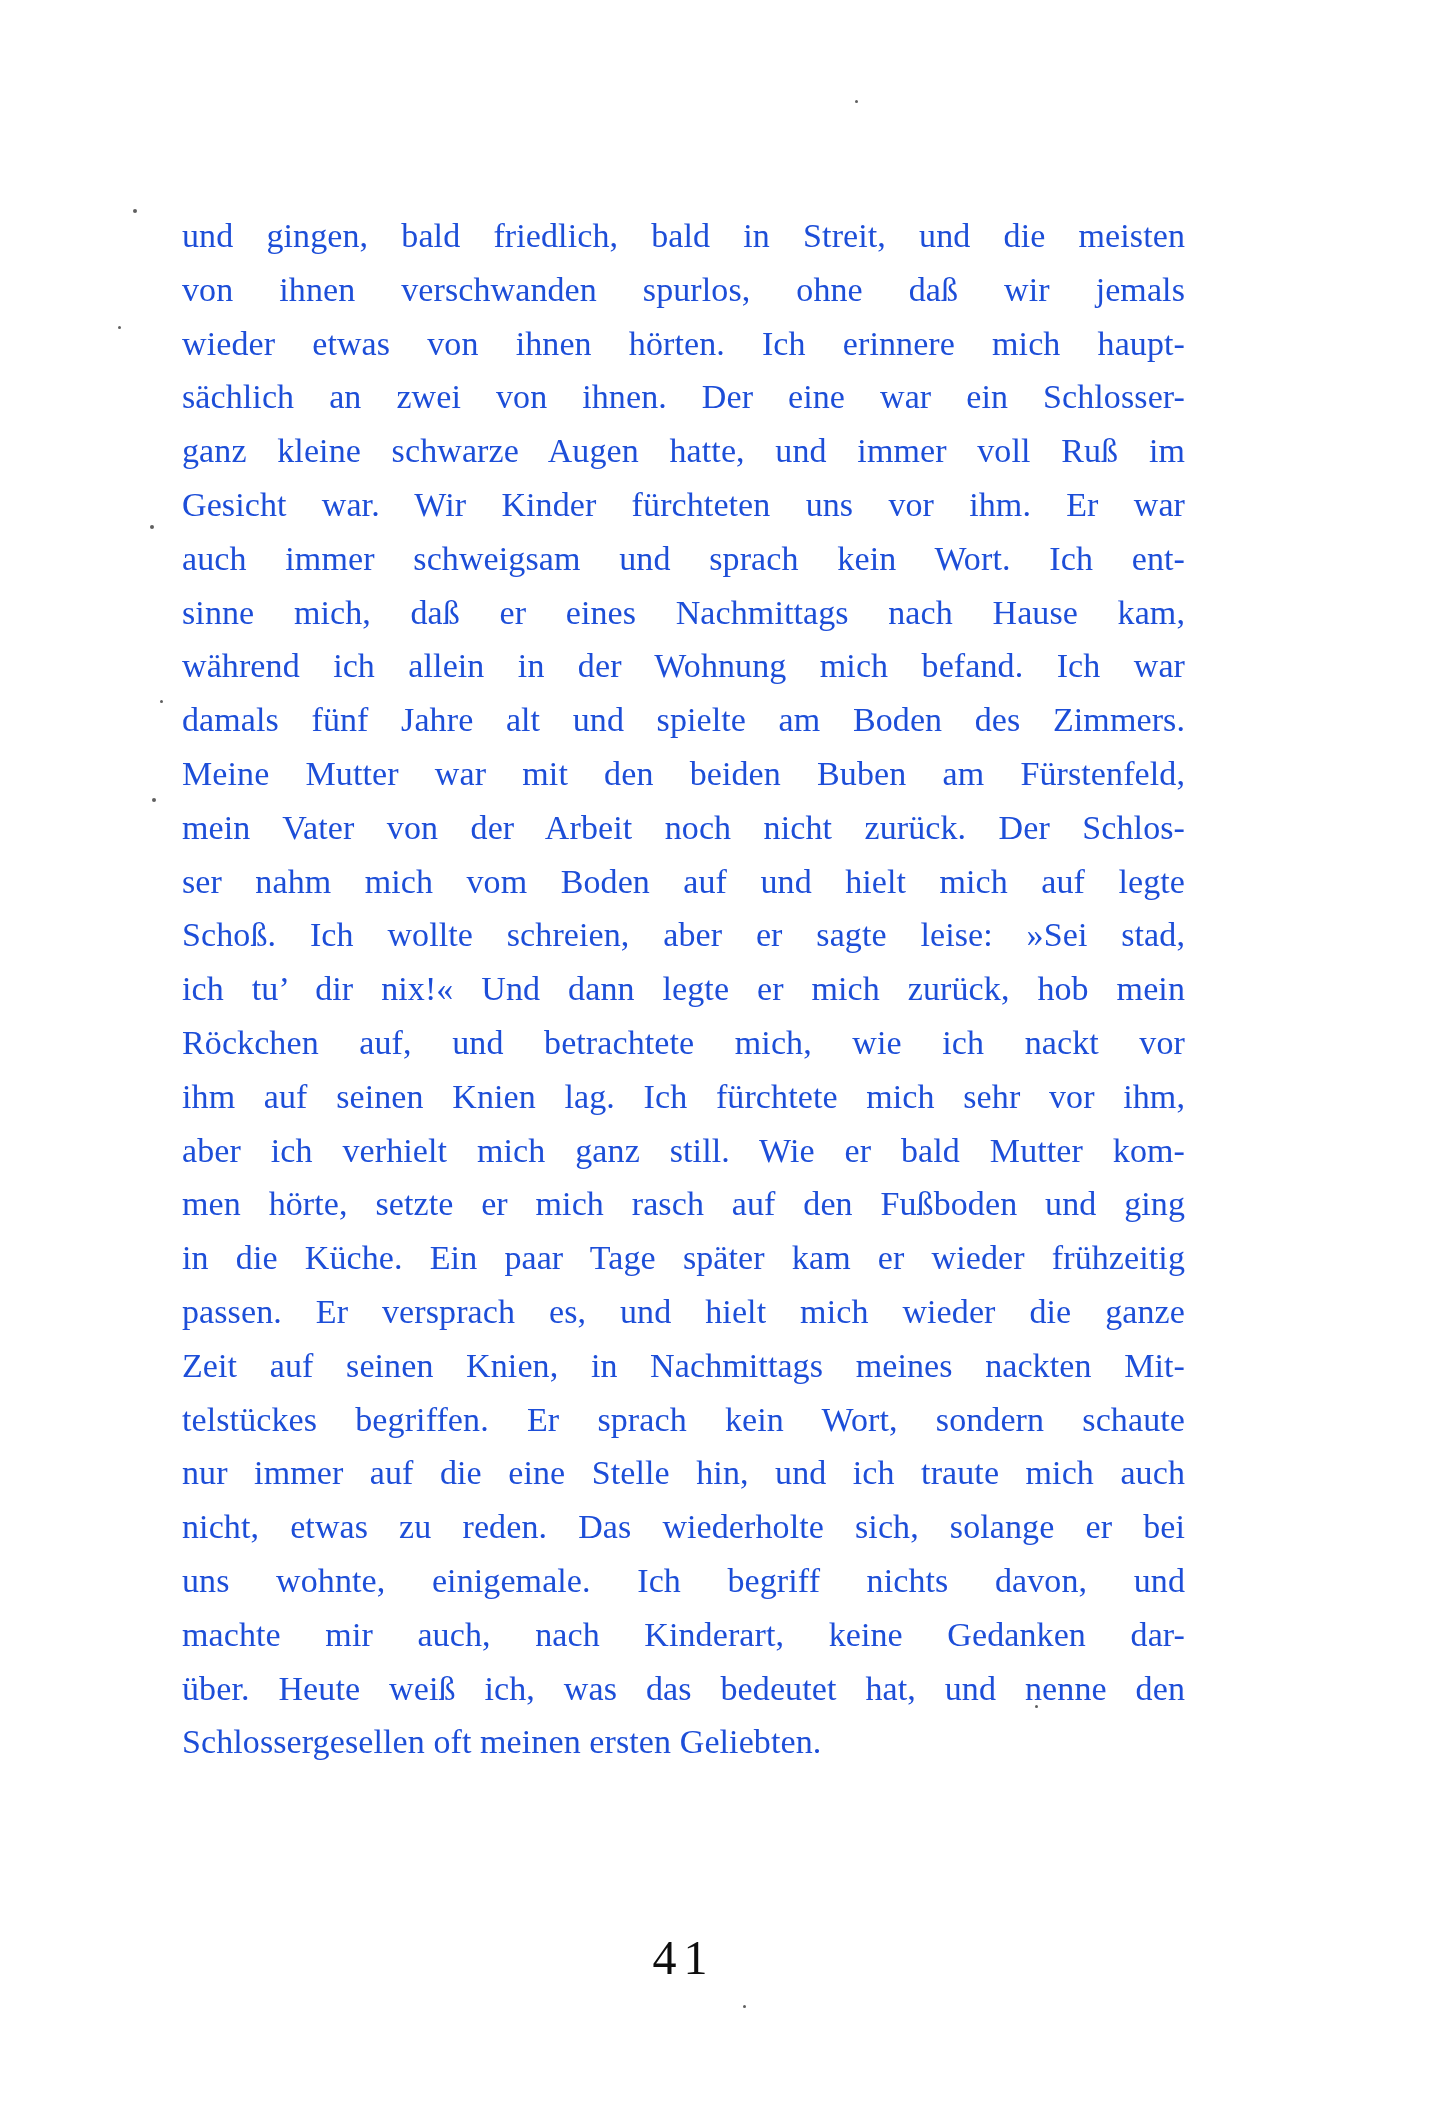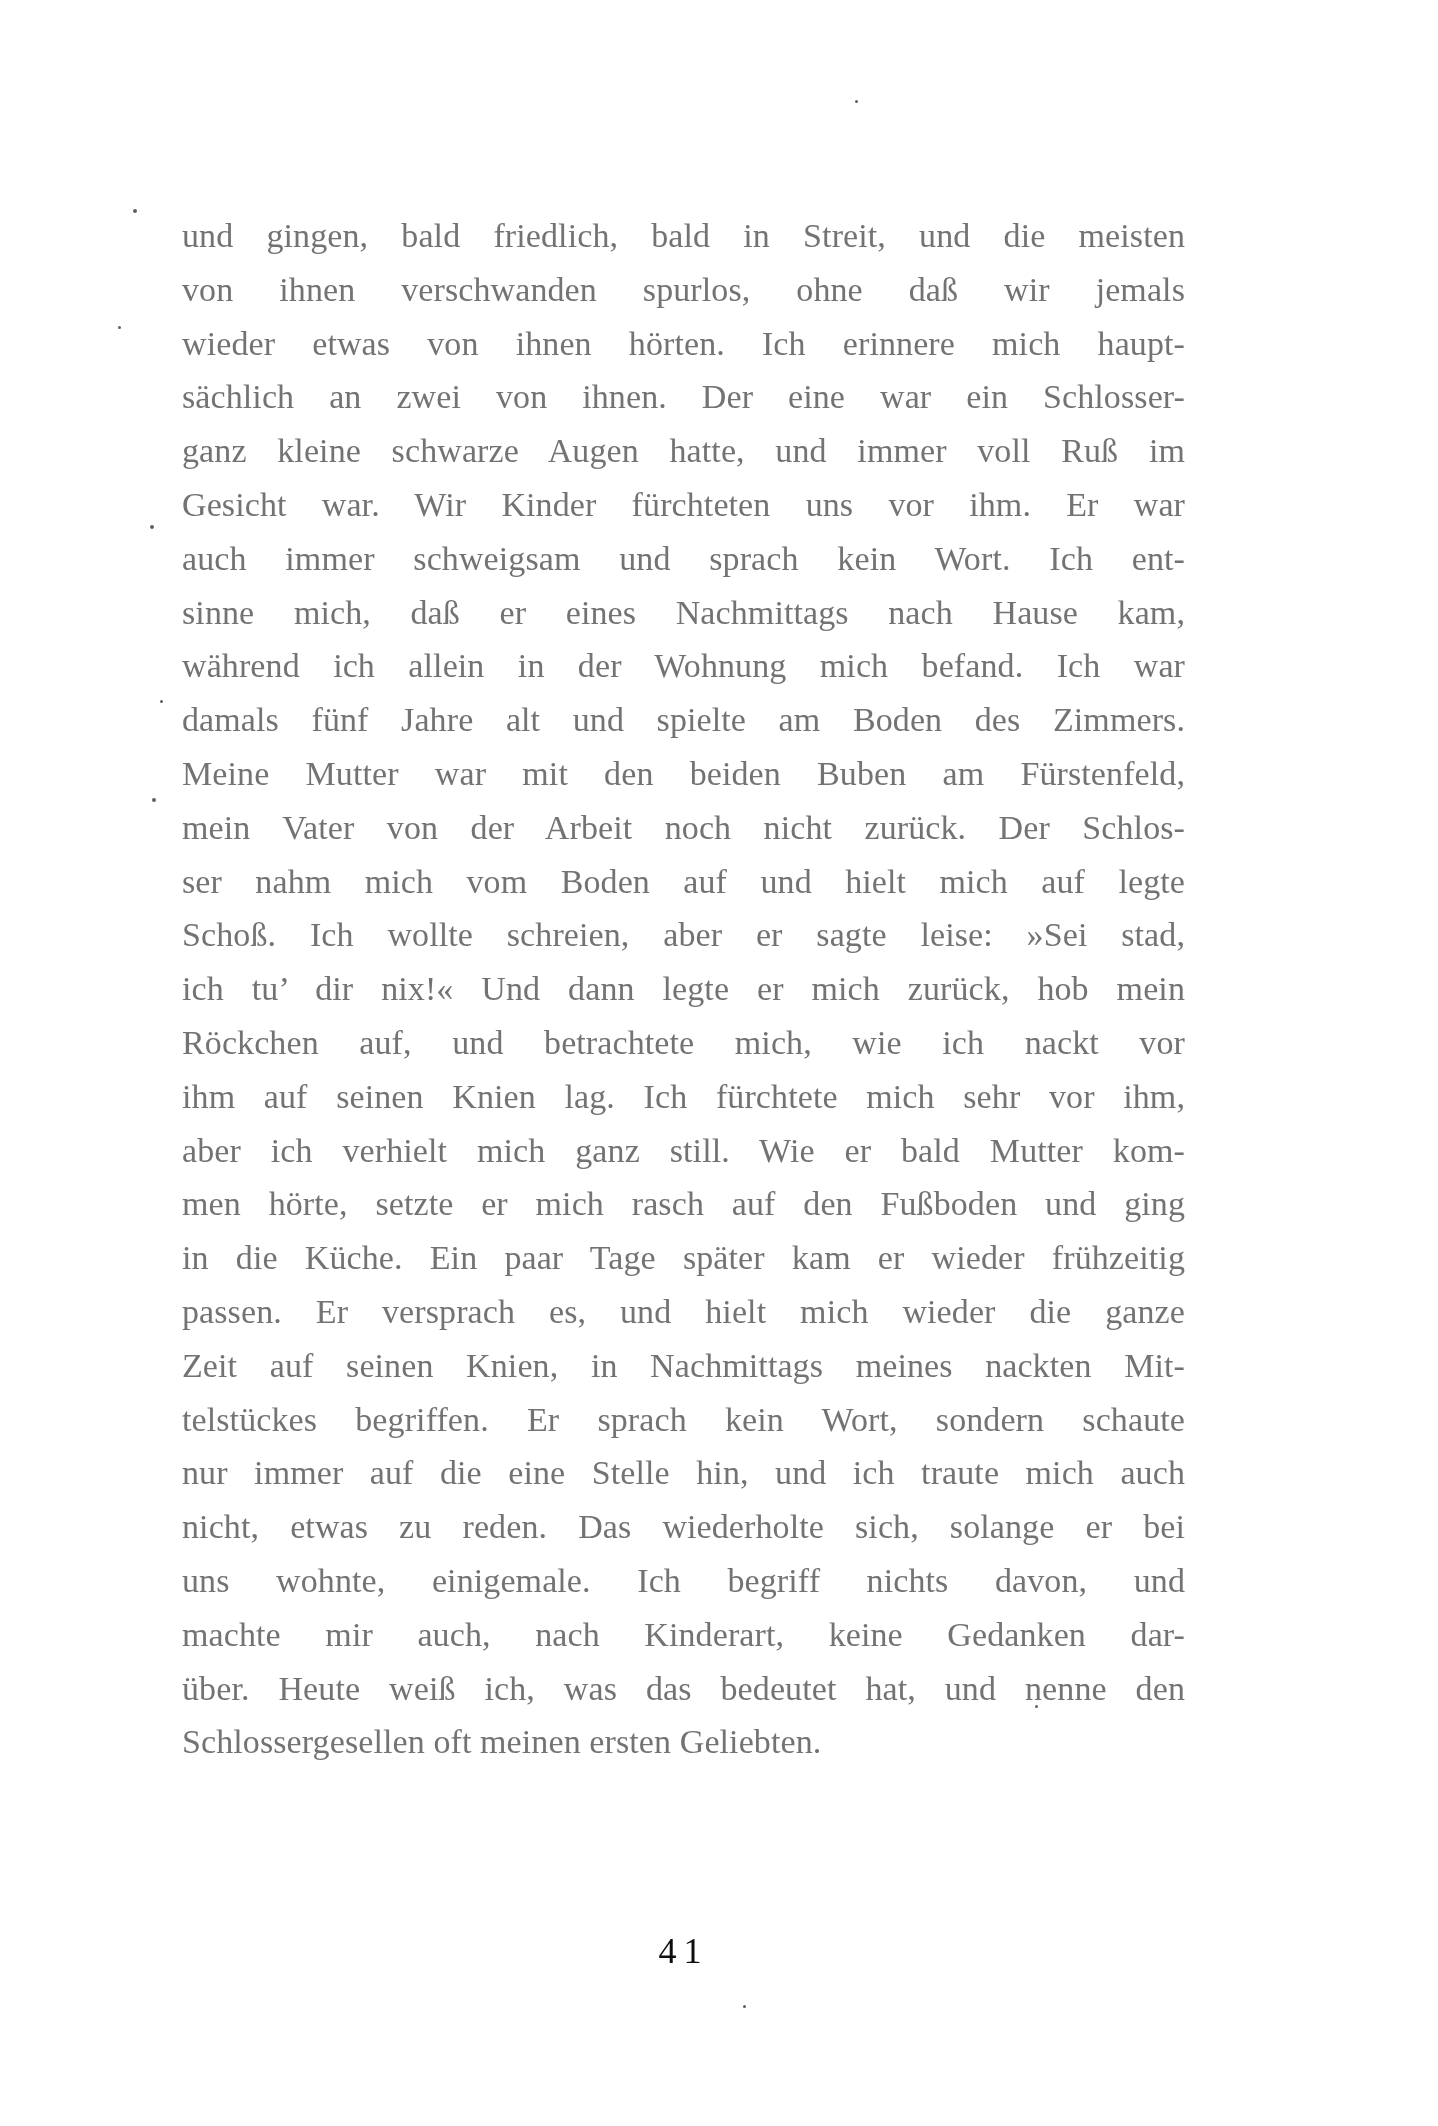--- a/index.html
+++ b/index.html
@@ -17,36 +17,36 @@
   }
   .text-block {
     position: absolute;
     left: 182px;
     top: 209px;
     width: 1003px;
   }
   .line {
     font-size: 34px;
     line-height: 53.8px;
-    color: #737373;
+    color: #1d4ed8;
     text-align: justify;
     text-align-last: justify;
     white-space: normal;
     letter-spacing: 0.1px;
   }
   .line.last {
     text-align-last: left;
   }
   .page-number {
     position: absolute;
     left: 182px;
     top: 1930px;
     width: 1003px;
     text-align: center;
-    font-size: 36px;
+    font-size: 48px;
     letter-spacing: 7px;
     color: #0e0e0e;
     font-variant-numeric: oldstyle-nums;
   }
   .speck {
     position: absolute;
     background: #2a2a2a;
     border-radius: 50%;
     opacity: 0.75;
   }

